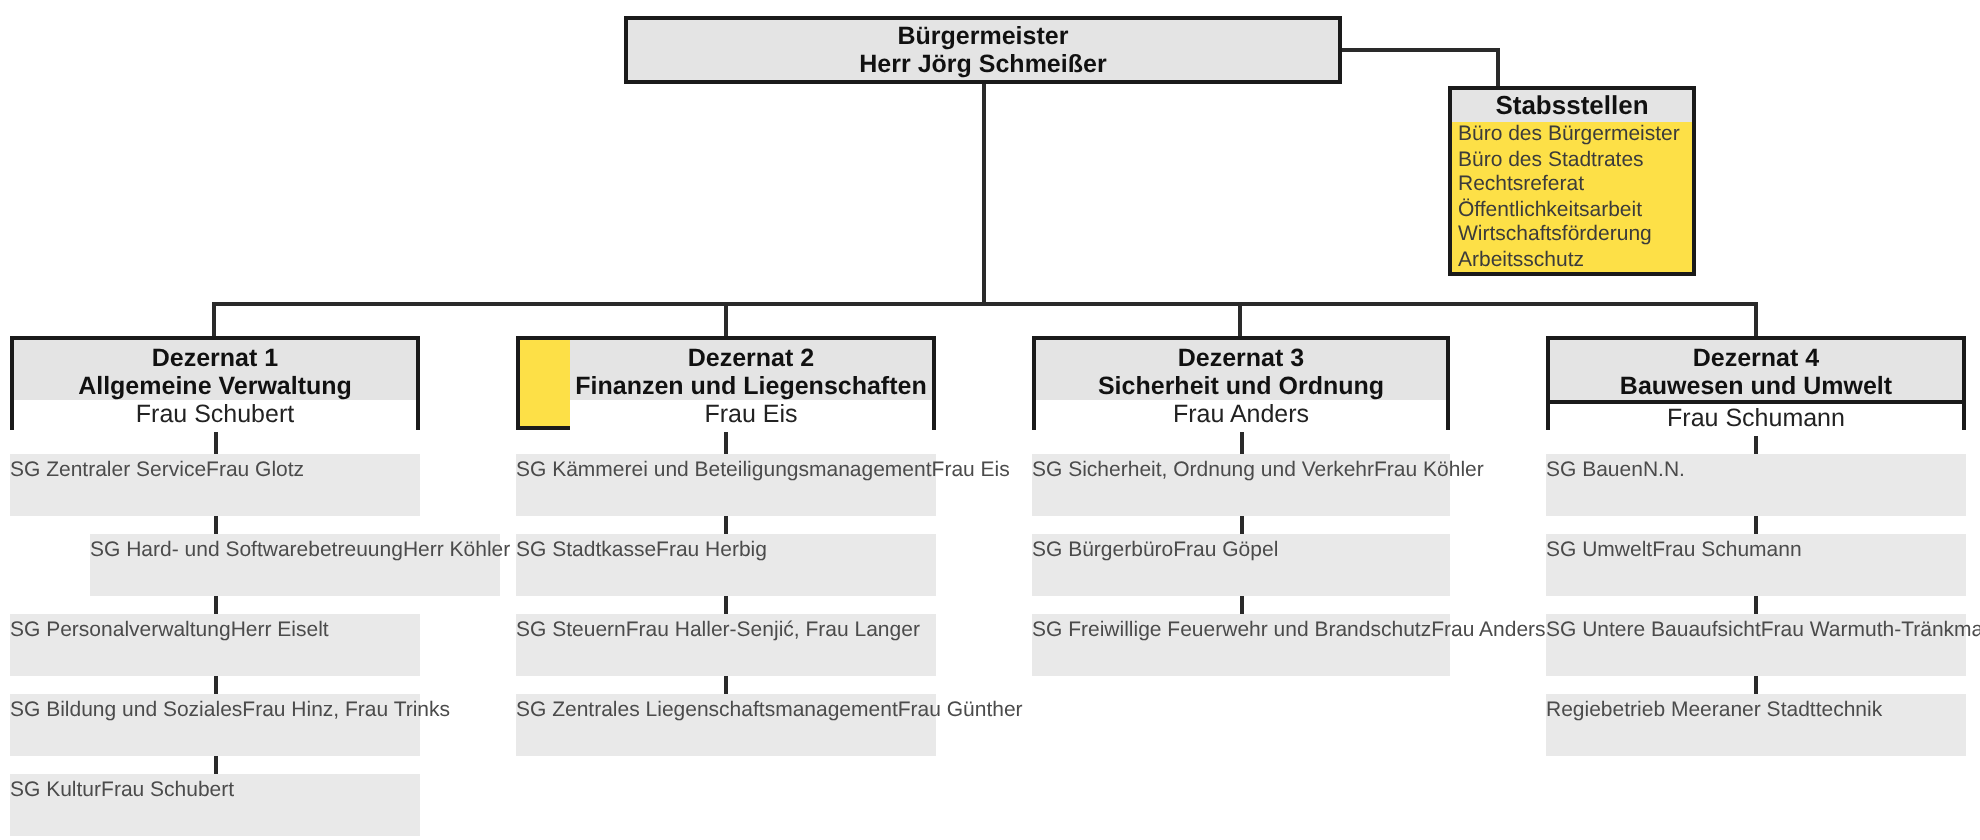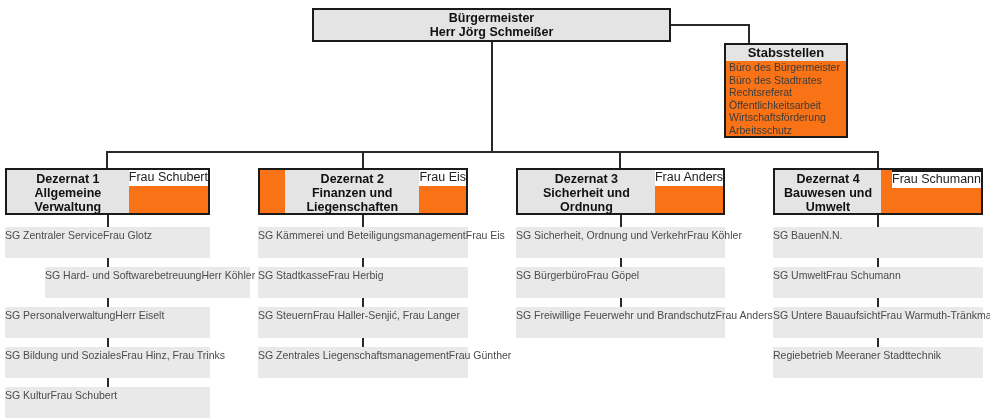--- a/index.html
+++ b/index.html
@@ -2,37 +2,37 @@
 <html><head>
 <meta charset="utf-8">
 <style>
   html,body{margin:0;padding:0;background:#ffffff;}
   #stage{
     position:relative;width:990px;height:420px;background:#ffffff;
     font-family:"Liberation Sans","DejaVu Sans",sans-serif;overflow:hidden;
   }
   #stage *{box-sizing:border-box;}
   .line{position:absolute;background:#2a2a2a;z-index:0;}
-  .box{position:absolute;border:2px solid #1a1a1a;background:#f97316;z-index:2;}
+  .box{position:absolute;border:2px solid #1a1a1a;background:#fde047;z-index:2;}
   
   .root-box{
     left:312px;top:8px;width:359px;height:34px;background:#e4e4e4;
     display:flex;flex-direction:column;justify-content:center;align-items:center;
     font-weight:bold;font-size:12.5px;line-height:14.5px;color:#111;text-align:center;
   }
   
   .stabs-box{left:724px;top:43px;width:124px;height:95px;display:flex;flex-direction:column;}
   .stabs-title{
     background:#e4e4e4;font-weight:bold;font-size:13px;line-height:16px;
     text-align:center;color:#111;flex:0 0 auto;
   }
   .stabs-items{padding:0 0 0 3px;}
   .stabs-item{font-size:10.5px;line-height:12.6px;color:#3b3b3b;white-space:nowrap;}
   
-  .dz-box{top:168px;height:47px;display:flex;flex-direction:row;}
+  .dz-box{top:168px;height:47px;display:flex;flex-direction:column;}
   .dz-title{
     background:#e4e4e4;font-weight:bold;font-size:12.5px;line-height:14px;
     text-align:center;color:#111;padding-top:2px;flex:1 1 auto;
   }
   .dz-head{
     background:#ffffff;font-size:12.5px;line-height:15px;height:16px;
     text-align:center;color:#222;flex:0 0 auto;white-space:nowrap;
   }
   .dz-head.sep{border-top:2px solid #1a1a1a;height:18px;}
   
@@ -141,21 +141,21 @@
       </div>
       <div class="sg-box" style="left: 516px; top: 267px; width: 209px;">
         <div class="sg-name">SG Bürgerbüro</div>
         <div class="sg-person">Frau Göpel</div>
       </div>
       <div class="sg-box" style="left: 516px; top: 307px; width: 209px;">
         <div class="sg-name">SG Freiwillige Feuerwehr und Brandschutz</div>
         <div class="sg-person">Frau Anders</div>
       </div>
       <div class="line" style="left: 877px; top: 213px; width: 2px; height: 136px;"></div>
-      <div class="box dz-box" style="left: 773px; width: 210px; gap: 11px;">
+      <div class="box dz-box" style="left: 773px; width: 210px;">
         <div class="dz-title">
           <div>Dezernat 4</div>
           <div>Bauwesen und Umwelt</div>
         </div>
         <div class="dz-head sep">Frau Schumann</div>
       </div>
       <div class="sg-box" style="left: 773px; top: 227px; width: 210px;">
         <div class="sg-name">SG Bauen</div>
         <div class="sg-person">N.N.</div>
       </div>

